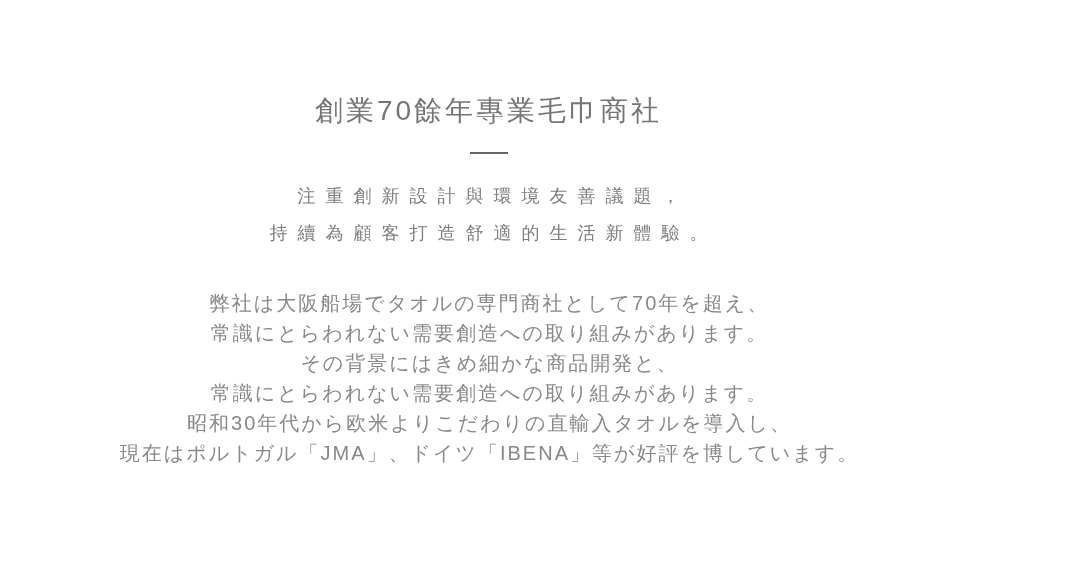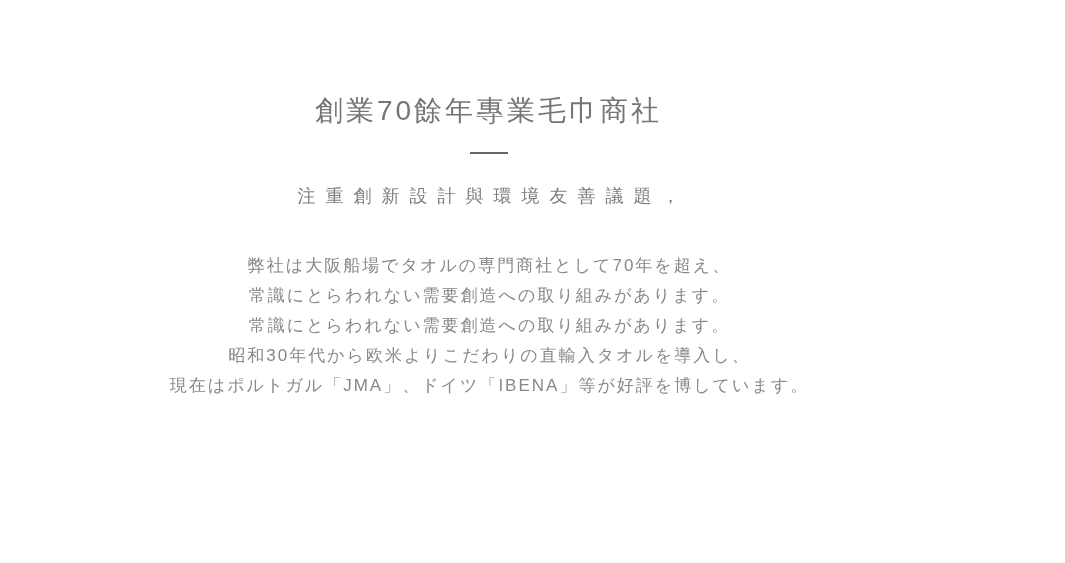--- a/index.html
+++ b/index.html
@@ -38,44 +38,46 @@
     line-height: 37px;
     font-weight: 400;
     letter-spacing: 10px;
     color: #7d7d7d;
   }
   .subtitle .line {
     padding-left: 10px; 
   }
   .body-text {
     margin-top: 36px;
-    font-size: 17px;
+    font-size: 20px;
     line-height: 30px;
     font-weight: 400;
     letter-spacing: 2px;
     color: #888888;
   }
   .body-text .line {
     padding-left: 2px;
   }
 </style>
 </head>
 <body>
 
 <section class="about-section">
 
   <h1 class="page-title">創業70餘年專業毛巾商社</h1>
 
   <div class="title-divider"></div>
 
   <div class="subtitle">
     <div class="line">注重創新設計與環境友善議題，</div>
+    <div class="line">持續為顧客打造舒適的生活新體驗。</div>
   </div>
 
   <div class="body-text">
     <div class="line">弊社は大阪船場でタオルの専門商社として70年を超え、</div>
     <div class="line">常識にとらわれない需要創造への取り組みがあります。</div>
+    <div class="line">その背景にはきめ細かな商品開発と、</div>
     <div class="line">常識にとらわれない需要創造への取り組みがあります。</div>
     <div class="line">昭和30年代から欧米よりこだわりの直輸入タオルを導入し、</div>
     <div class="line">現在はポルトガル「JMA」、ドイツ「IBENA」等が好評を博しています。</div>
   </div>
 
 </section>
 
 </body></html>

